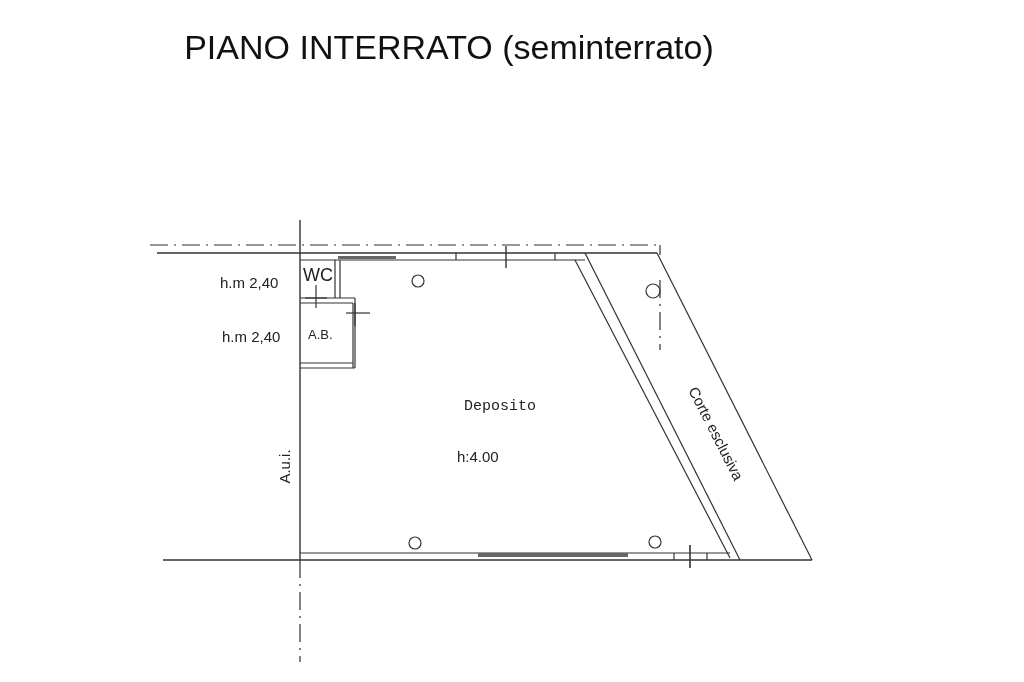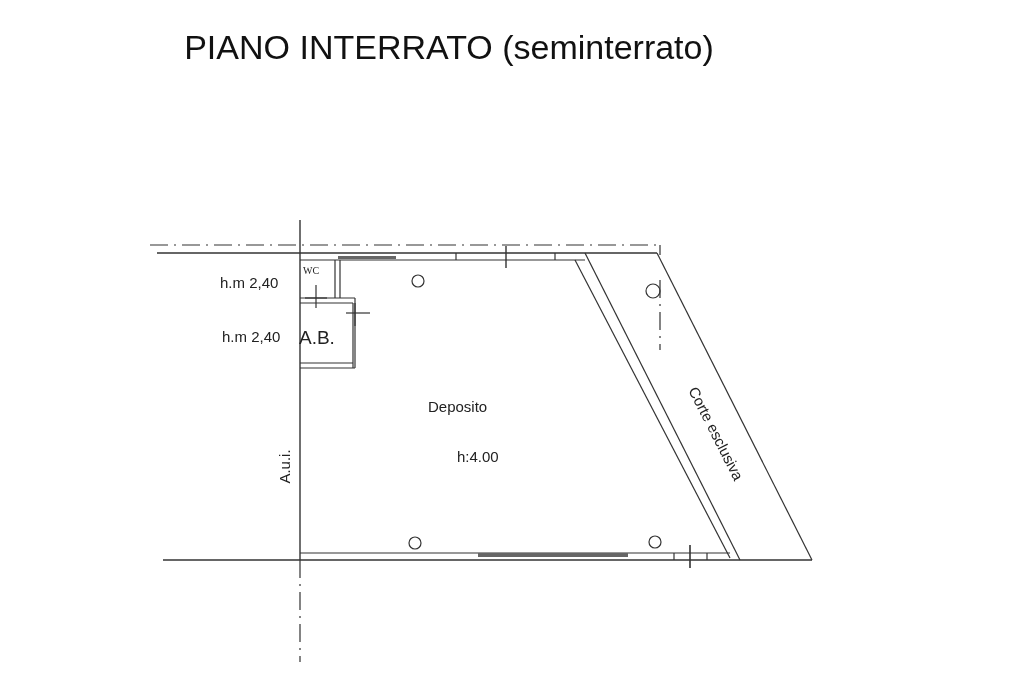--- a/index.html
+++ b/index.html
@@ -57,20 +57,20 @@
     <line x1="346" y1="313" x2="370" y2="313"></line>
     <line x1="355" y1="303" x2="355" y2="326"></line>
 
     <circle cx="418" cy="281" r="6"></circle>
     <circle cx="653" cy="291" r="7"></circle>
     <circle cx="415" cy="543" r="6"></circle>
     <circle cx="655" cy="542" r="6"></circle>
   </g>
 </svg>
 
-<div class="lbl" style="left:303px; top:265px; font-size:10px;font-family:Liberation Serif, serif;">WC</div>
+<div class="lbl" style="left:303px; top:265px; font-size:18px;">WC</div>
 <div class="lbl" style="left:220px; top:274px;">h.m 2,40</div>
-<div class="lbl" style="left:299px; top:327px; font-size:19px;">A.B.</div>
+<div class="lbl" style="left:308px; top:327px; font-size:13px;">A.B.</div>
 <div class="lbl" style="left:222px; top:328px;">h.m 2,40</div>
-<div class="lbl" style="left:428px; top:398px;">Deposito</div>
+<div class="lbl" style="left:464px; top:398px;font-family:Liberation Mono, monospace;">Deposito</div>
 <div class="lbl" style="left:457px; top:448px;">h:4.00</div>
 <div class="lbl" style="left:665px; top:425px; transform: rotate(63deg); transform-origin: center;">Corte esclusiva</div>
 <div class="lbl" style="left:267px; top:458px; transform: rotate(-90deg); transform-origin: center;">A.u.i.</div>
 
 </body></html>

